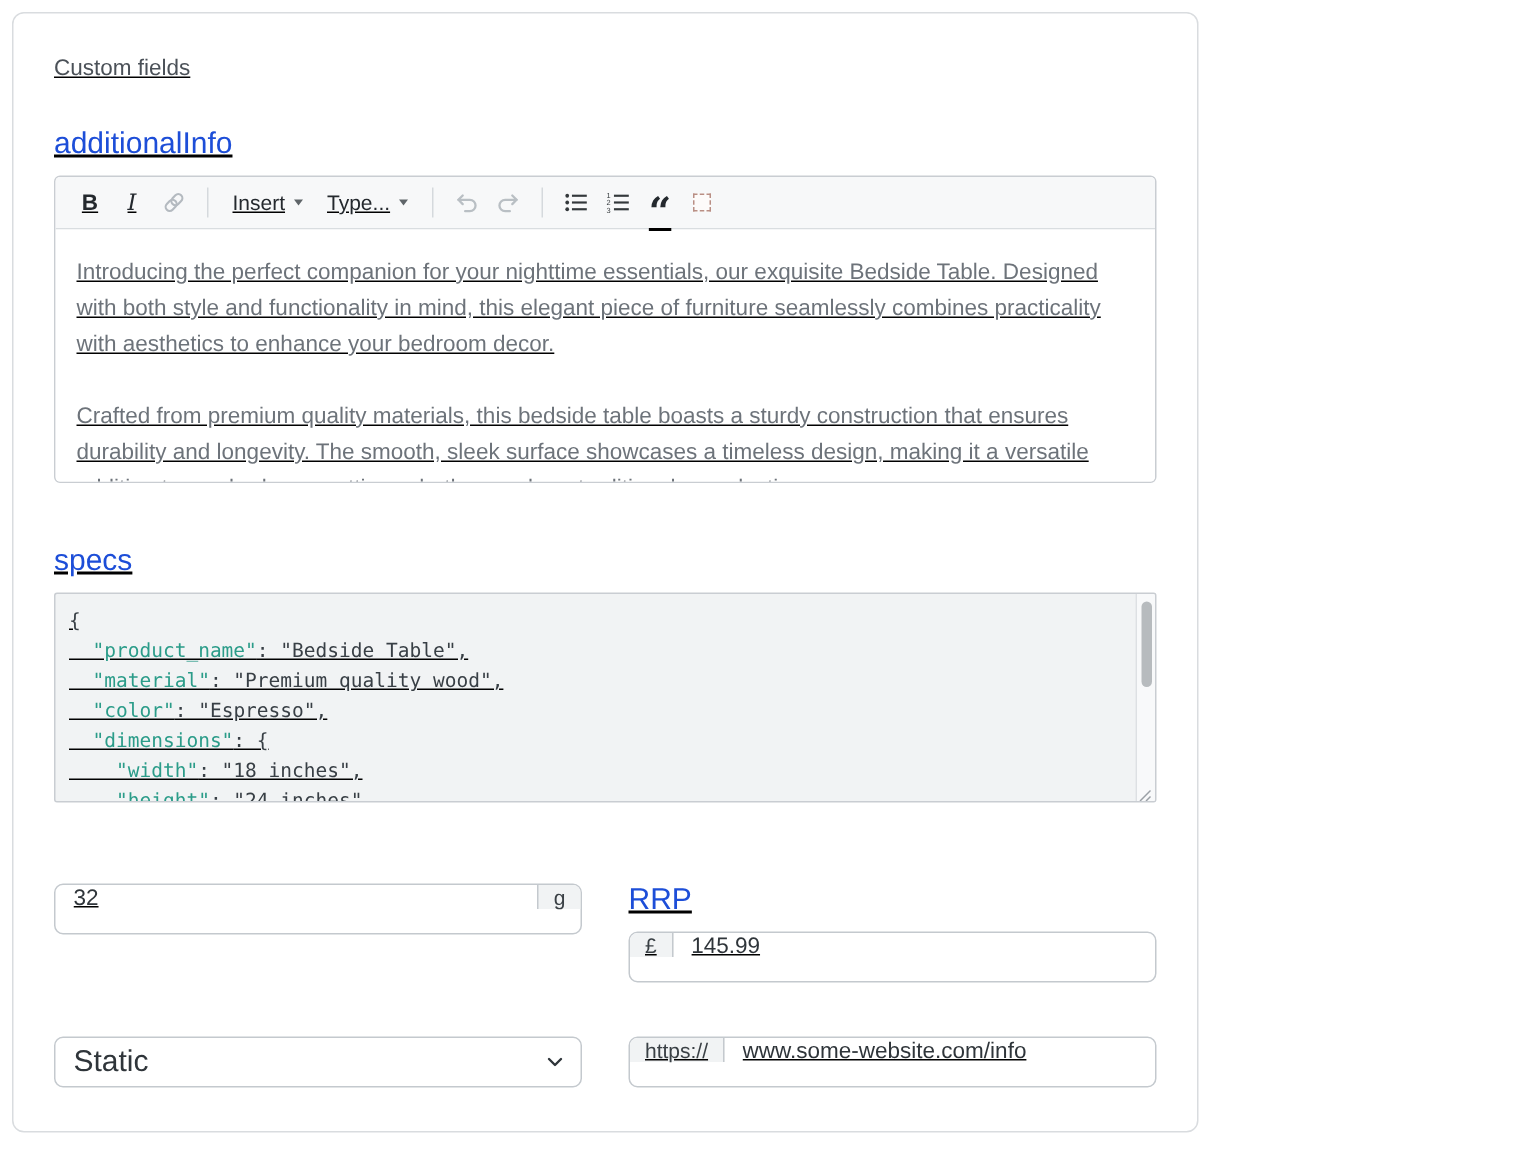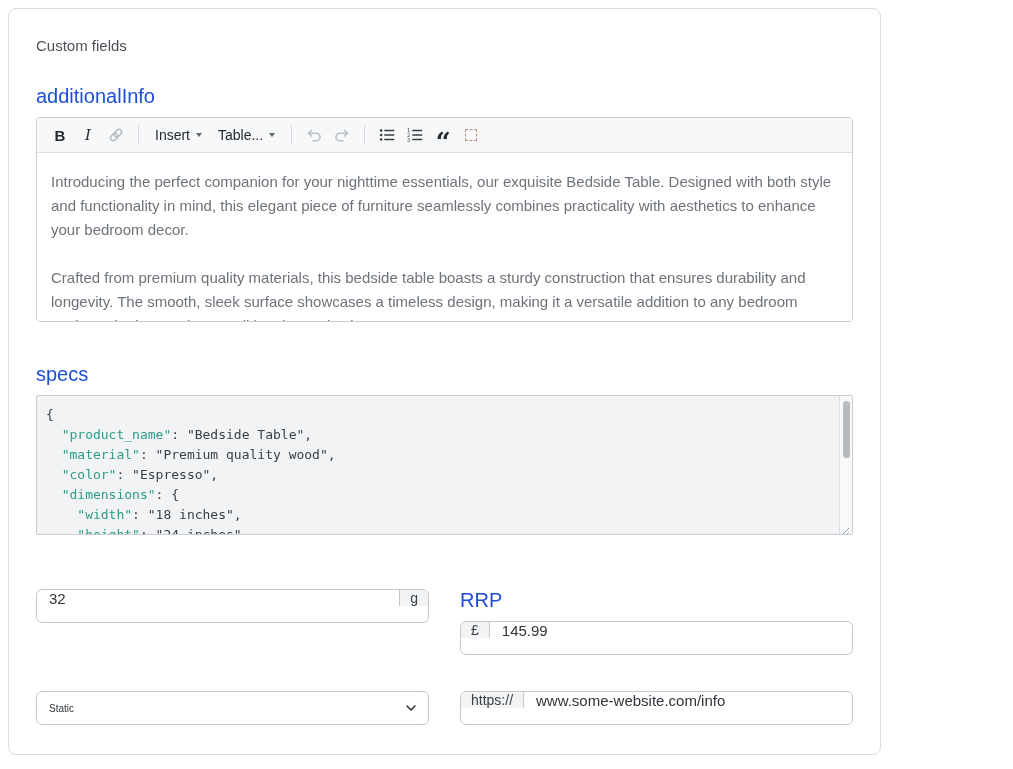--- a/index.html
+++ b/index.html
@@ -1,21 +1,21 @@
 <!DOCTYPE html>
 <html><head>
 <meta charset="utf-8">
 <style>
   * { margin:0; padding:0; box-sizing:border-box; }
   html,body { width:1013px; height:769px; background:#ffffff;
     font-family:"Liberation Sans", sans-serif; }
   .card {
-    position:absolute; left:8px; top:8px; width:873px; height:747px;
+    position:absolute; left:8px; top:8px; width:791px; height:747px;
     background:#ffffff; border:1px solid #d9dcdf; border-radius:8px;
-    padding:28px 27px 23px 27px; overflow:hidden;
+    padding:28px 27px 23px 27px; overflow:hidden;text-decoration:underline;
   }
   .card-title { font-size:15px; font-weight:400; color:#4b5158; margin-bottom:31px; }
   .field-label { font-size:20px; color:#1d4ed8; margin-bottom:9px; }
 
   
   .editor { border:1px solid #c9cdd2; border-radius:4px; height:205px; overflow:hidden; }
   .editor-toolbar {
     height:35px; background:#f7f8f9; border-bottom:1px solid #d9dde0;
     display:flex; align-items:center; padding:0 10px; gap:2px;
   }
@@ -67,21 +67,21 @@
   }
   .addon {
     display:flex; align-items:center; justify-content:center; padding:0 10px;
     background:#f1f3f4; font-size:14px; color:#3a4045;
   }
   .addon.suffix { border-left:1px solid #c4c9ce; }
   .addon.prefix { border-right:1px solid #c4c9ce; }
   .select-wrap { position:relative; height:34px; }
   .select-wrap select {
     width:100%; height:34px; border:1px solid #c4c9ce; border-radius:6px; background:#fff;
-    font-size:10px; color:#2f353a; padding:0 30px 0 12px;
+    font-size:20px; color:#2f353a; padding:0 30px 0 12px;
     -webkit-appearance:none; appearance:none; font-family:"Liberation Sans", sans-serif;
   }
   .select-chevron { position:absolute; right:10px; top:9px; pointer-events:none; }
 
   .mb-editor { margin-bottom:41px; }
   .mb-specs { margin-bottom:54px; }
   .mb-row1 { margin-bottom:36px; }
 </style>
 </head>
 <body>
@@ -103,21 +103,21 @@
               </g>
             </svg>
         </span>
       </button>
       <div class="tb-divider"></div>
       <button class="tb-btn tb-dd">
         <span>Insert</span>
         <span class="caret-down"></span>
       </button>
       <button class="tb-btn tb-dd">
-        <span>Table...</span>
+        <span>Type...</span>
         <span class="caret-down"></span>
       </button>
       <div class="tb-divider"></div>
       <button class="tb-btn">
         <span style="display:flex">
           <svg width="18" height="18" viewBox="0 0 20 20" fill="none" stroke="#b9bfc4" stroke-width="1.7" stroke-linecap="round" stroke-linejoin="round">
               <path d="M4 8 h8.5 a4.2 4.2 0 0 1 0 8.4 H9"></path>
               <polyline points="7.2,4.8 4,8 7.2,11.2"></polyline>
             </svg>
         </span>

